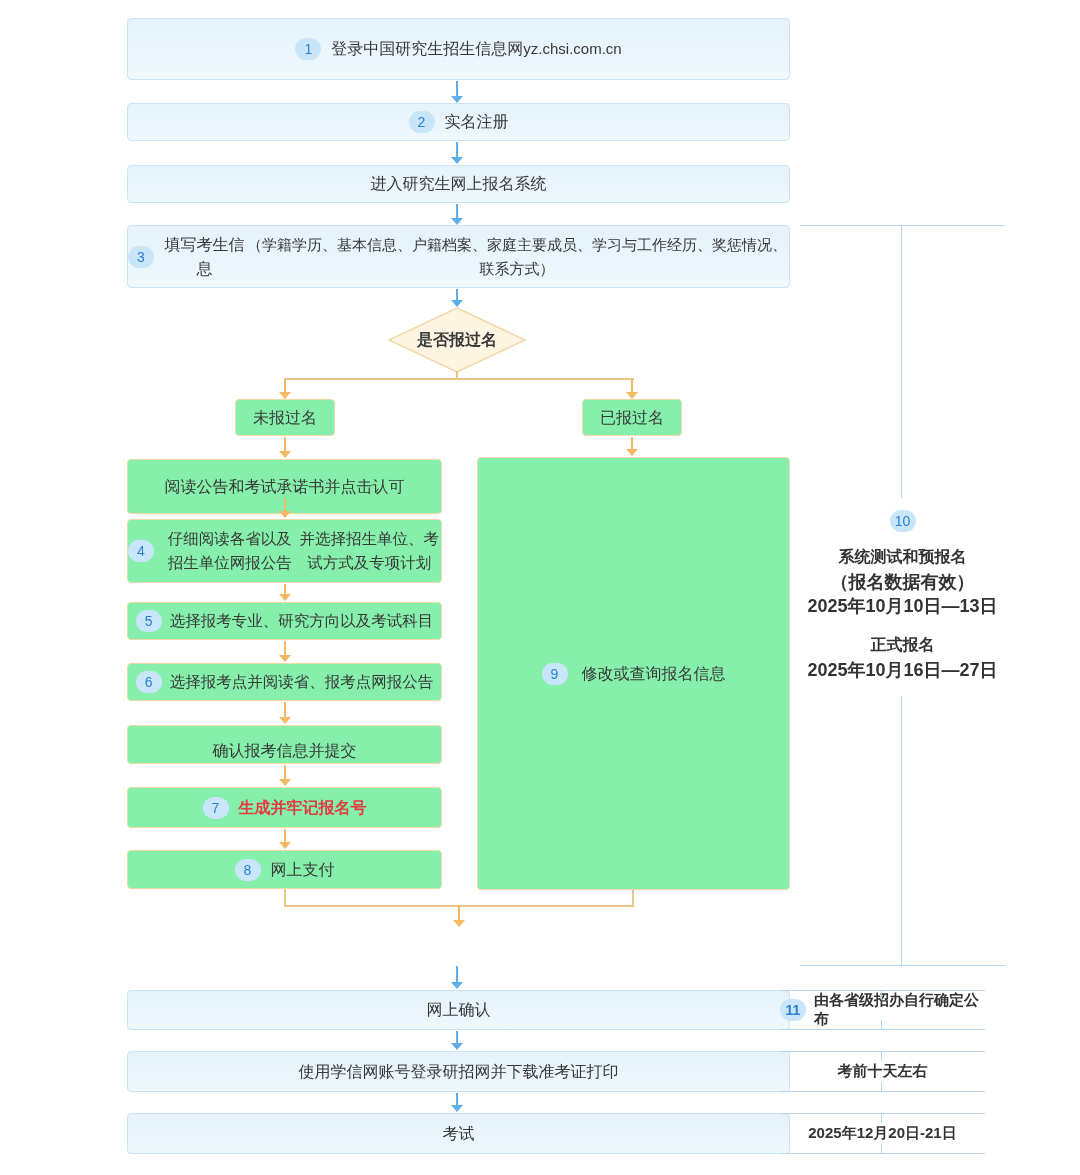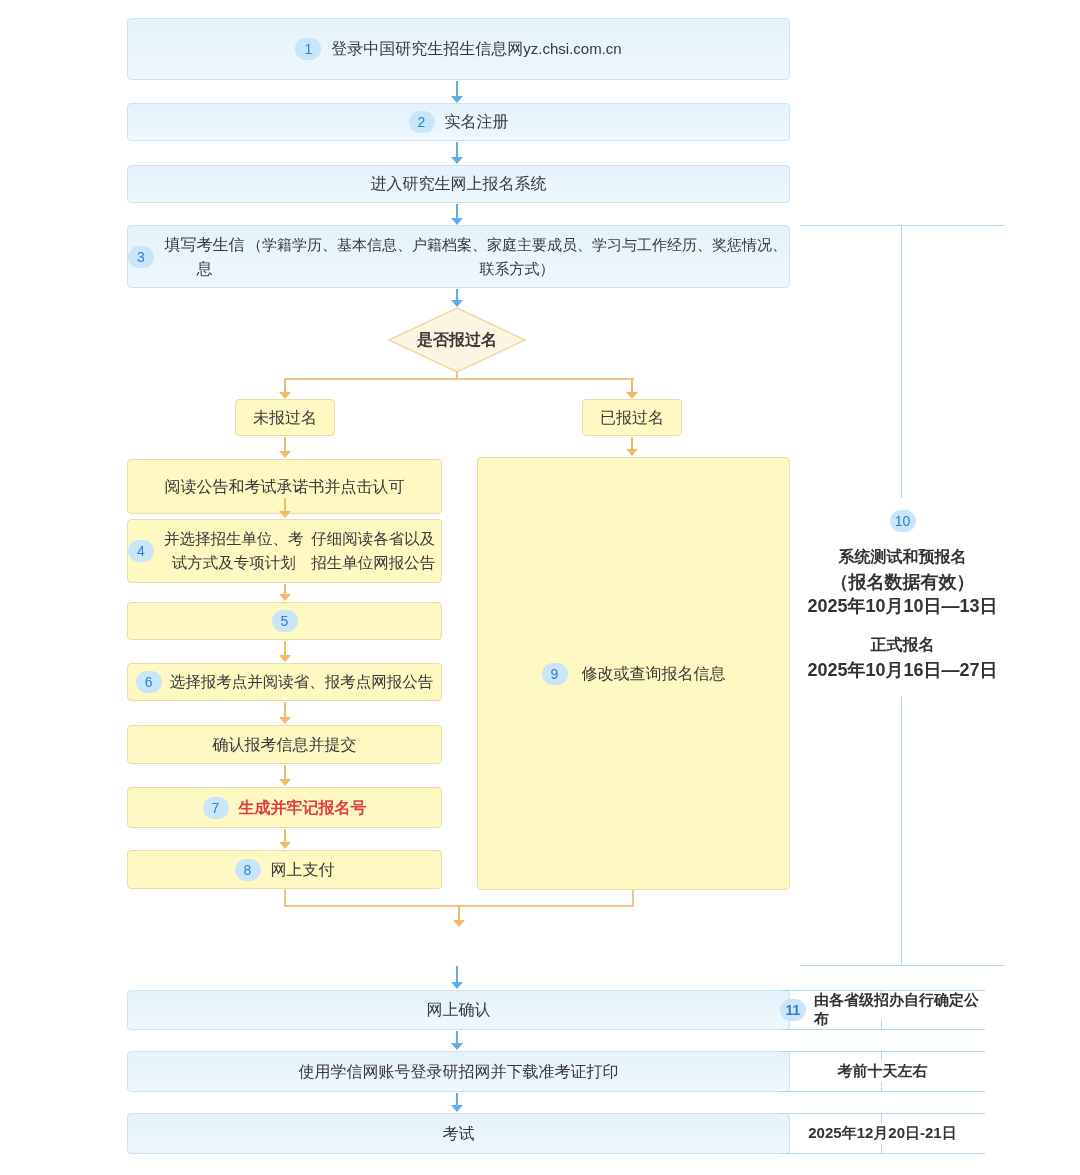--- a/index.html
+++ b/index.html
@@ -3,21 +3,21 @@
 <meta charset="utf-8">
 <style>
   html,body{margin:0;padding:0;background:#ffffff;}
   body{font-family:"Liberation Sans","DejaVu Sans",sans-serif;color:#383838;}
   .canvas{position:relative;width:1080px;height:1175px;background:#ffffff;overflow:hidden;}
 
   .box{position:absolute;box-sizing:border-box;border-radius:4px;
        display:flex;align-items:center;justify-content:center;
        text-align:center;font-size:16px;line-height:24px;}
   .blue{background:linear-gradient(180deg,#e5f2fa,#eef8fd);border:1px solid #c9e4f4;}
-  .cream{background:#fef9c3;border:1px solid #eed9a8;}
+  .cream{background:#86efac;border:1px solid #eed9a8;}
 
   .badge{display:inline-flex;align-items:center;justify-content:center;
          min-width:22px;height:22px;padding:0 2px;border-radius:12px;
          background:#c9e5fa;color:#2a7fd0;font-size:14px;flex:none;}
 
   .row{display:flex;align-items:center;justify-content:center;gap:10px;}
   .col{display:flex;flex-direction:row;align-items:center;}
 
   .arrow{position:absolute;width:12px;}
   .arrow::before{content:"";position:absolute;left:5px;top:0;bottom:6px;width:2px;background:var(--c);}
@@ -107,43 +107,44 @@
 
   <div class="box cream" style="left:127px;top:459px;width:315px;height:55px;">
     <span>阅读公告和考试承诺书并点击认可</span>
   </div>
   <div class="arrow ao" style="left:279px;top:498px;height:20px;"></div>
 
   <div class="box cream" style="left:127px;top:519px;width:315px;height:64px;font-size:15.5px;">
     <div class="row" style="gap:8px;">
       <span class="badge">4</span>
       <span class="col">
+        <span>仔细阅读各省以及招生单位网报公告</span>
         <span>并选择招生单位、考试方式及专项计划</span>
-        <span>仔细阅读各省以及招生单位网报公告</span>
       </span>
     </div>
   </div>
   <div class="arrow ao" style="left:279px;top:584px;height:17px;"></div>
 
   <div class="box cream" style="left:127px;top:602px;width:315px;height:38px;font-size:15.5px;">
     <div class="row" style="gap:8px;">
       <span class="badge">5</span>
+      <span>选择报考专业、研究方向以及考试科目</span>
     </div>
   </div>
   <div class="arrow ao" style="left:279px;top:641px;height:21px;"></div>
 
   <div class="box cream" style="left:127px;top:663px;width:315px;height:38px;font-size:15.5px;">
     <div class="row" style="gap:8px;">
       <span class="badge">6</span>
       <span>选择报考点并阅读省、报考点网报公告</span>
     </div>
   </div>
   <div class="arrow ao" style="left:279px;top:702px;height:22px;"></div>
 
-  <div class="box cream" style="left:127px;top:725px;width:315px;height:39px;">
+  <div class="box cream" style="left:127px;top:725px;width:315px;height:39px;align-items:flex-end;">
     <span>确认报考信息并提交</span>
   </div>
   <div class="arrow ao" style="left:279px;top:765px;height:21px;"></div>
 
   <div class="box cream" style="left:127px;top:787px;width:315px;height:41px;">
     <div class="row">
       <span class="badge">7</span>
       <span class="red">生成并牢记报名号</span>
     </div>
   </div>

